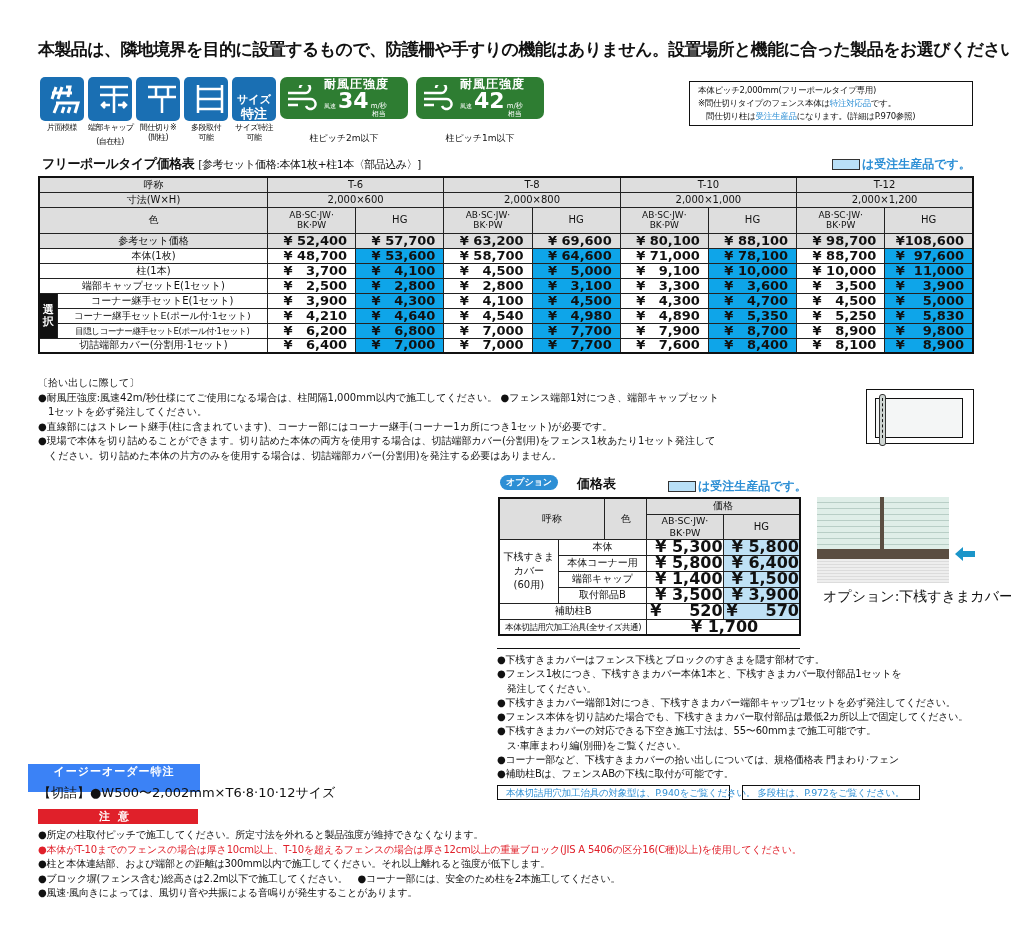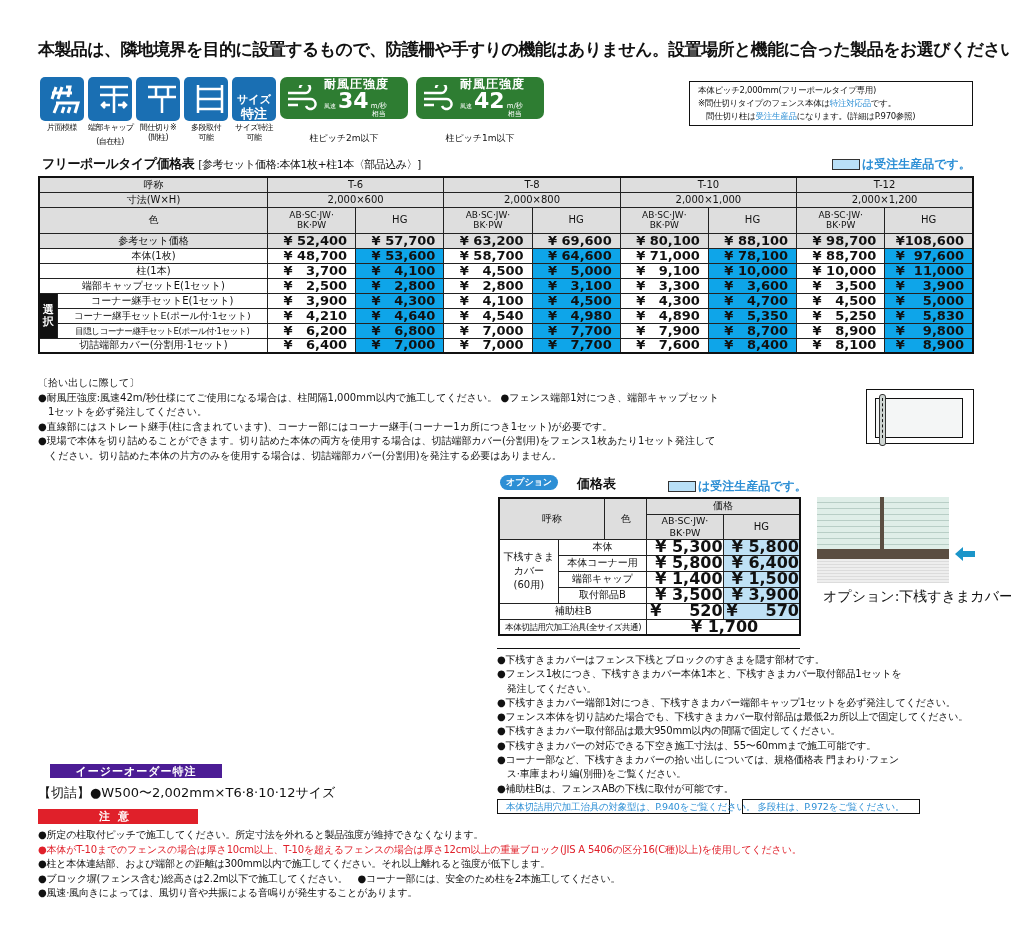--- a/index.html
+++ b/index.html
@@ -43,21 +43,21 @@
 .opt{left:498px;top:497px;width:303px;border:2px solid #111}
 .opt td{border:1px solid #222;font-size:10px;text-align:center;padding:0 3px;line-height:12px;height:16px}
 .opt tr.hd td{background:#dedede}
 .opt td.p{font-weight:bold;font-size:16px;text-align:right;padding-right:0;white-space:pre}
 .opt td.hg{background:#bfe1f5}
 .photo{left:817px;top:497px;width:160px;height:86px;background:#e9efec;overflow:hidden}
 .photocap{left:823px;top:588px;font-size:14px;white-space:nowrap}
 .notes2{left:497px;top:653px;font-size:10px;line-height:14.3px;width:480px}
 .notes2 div{white-space:nowrap;letter-spacing:-0.2px}
 .refbox{border:1px solid #111;color:#2d8fd5;font-size:9.5px;padding:0 8px;height:15px;line-height:13px;white-space:nowrap}
-.easy{left:50px;top:764px;width:172px;height:14px;background:#4c1d95;color:#fff;font-size:11px;font-weight:bold;text-align:center;line-height:15px;letter-spacing:1px}
+.easy{left:28px;top:764px;width:172px;height:28px;background:#3b82f6;color:#fff;font-size:11px;font-weight:bold;text-align:center;line-height:15px;letter-spacing:1px}
 .easyline{left:38px;top:784px;font-size:13px;white-space:nowrap}
 .caution{left:38px;top:809px;width:160px;height:15px;background:#e0202a;color:#fff;font-size:11px;font-weight:bold;text-align:center;line-height:15px;letter-spacing:8px}
 .notes3{left:38px;top:828px;font-size:10px;line-height:14.5px}
 .notes3 div{white-space:nowrap;letter-spacing:-0.2px}
 .red{color:#e0202a}
 </style>
 </head>
 <body>
 
 <div class="abs headline">本製品は、隣地境界を目的に設置するもので、防護柵や手すりの機能はありません。設置場所と機能に合った製品をお選びください。</div>
@@ -388,24 +388,23 @@
 <div class="abs photocap">オプション:下桟すきまカバー付</div>
 
 <div class="abs" style="left:497px;top:648px;width:303px;border-top:1px solid #111"></div>
 
 <div class="abs notes2">
   <div>●下桟すきまカバーはフェンス下桟とブロックのすきまを隠す部材です。</div>
   <div>●フェンス1枚につき、下桟すきまカバー本体1本と、下桟すきまカバー取付部品1セットを</div>
   <div>　発注してください。</div>
   <div>●下桟すきまカバー端部1対につき、下桟すきまカバー端部キャップ1セットを必ず発注してください。</div>
   <div>●フェンス本体を切り詰めた場合でも、下桟すきまカバー取付部品は最低2カ所以上で固定してください。</div>
-  <div>●下桟すきまカバー取付部品は最大950mm以内の間隔で固定してください。</div>
   <div>●下桟すきまカバーの対応できる下空き施工寸法は、55〜60mmまで施工可能です。</div>
+  <div>　ス·車庫まわり編(別冊)をご覧ください。</div>
   <div>●コーナー部など、下桟すきまカバーの拾い出しについては、規格価格表 門まわり·フェン</div>
-  <div>　ス·車庫まわり編(別冊)をご覧ください。</div>
   <div>●補助柱Bは、フェンスABの下桟に取付が可能です。</div>
   <div style="display:flex;gap:12px;margin-top:3px">
     <div class="refbox" style="width:233px">本体切詰用穴加工治具の対象型は、P.940をご覧ください。</div>
     <div class="refbox" style="width:178px;text-align:center">多段柱は、P.972をご覧ください。</div>
   </div>
 </div>
 
 <div class="abs easy">イージーオーダー特注</div>
 <div class="abs easyline">【切詰】●W500〜2,002mm×T6·8·10·12サイズ</div>
 

